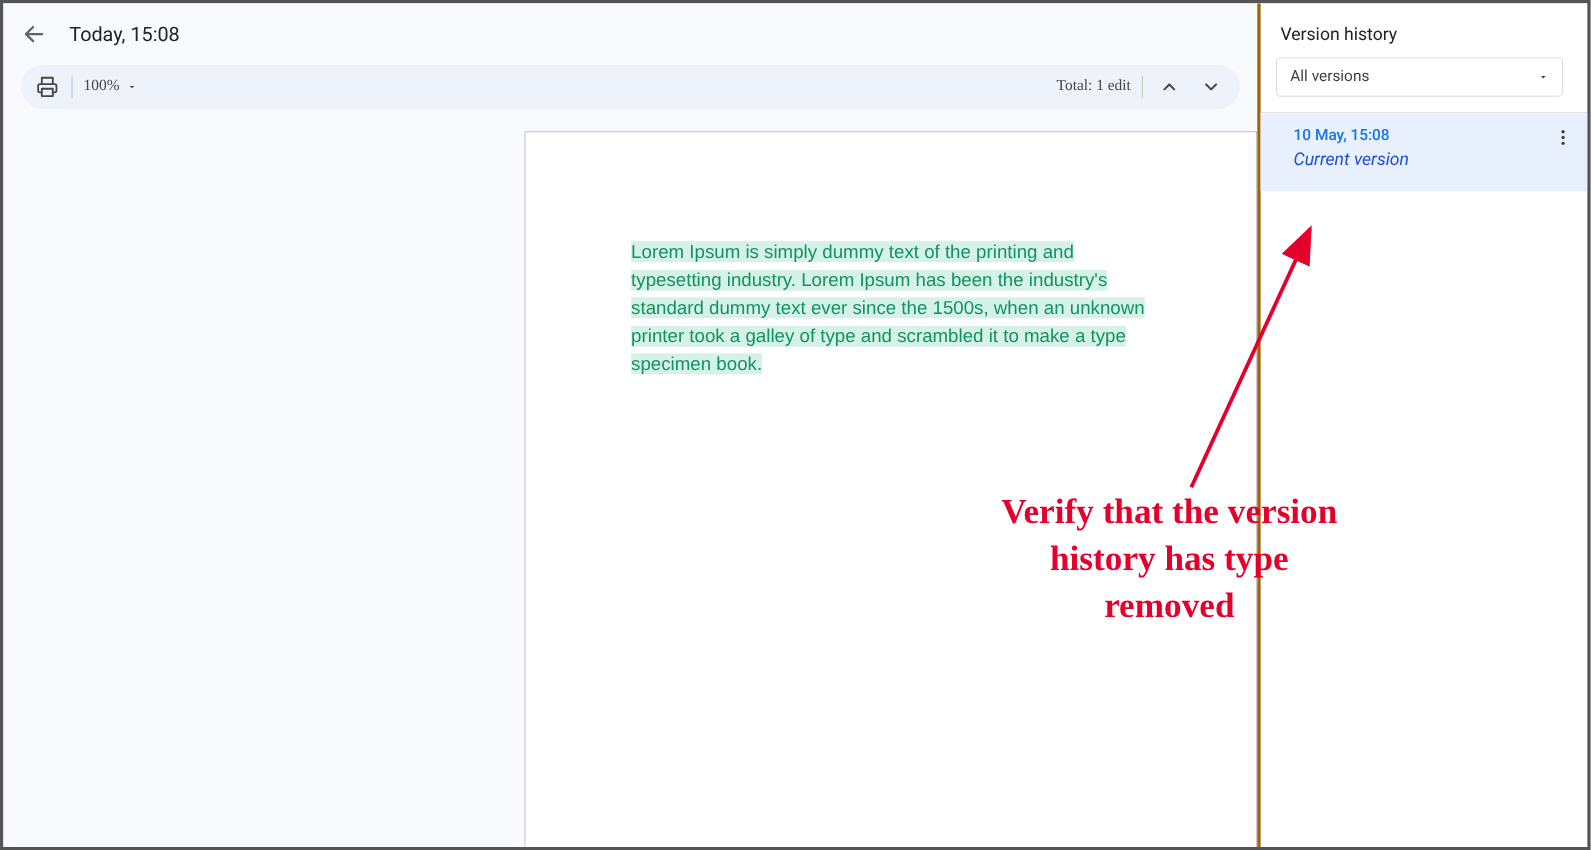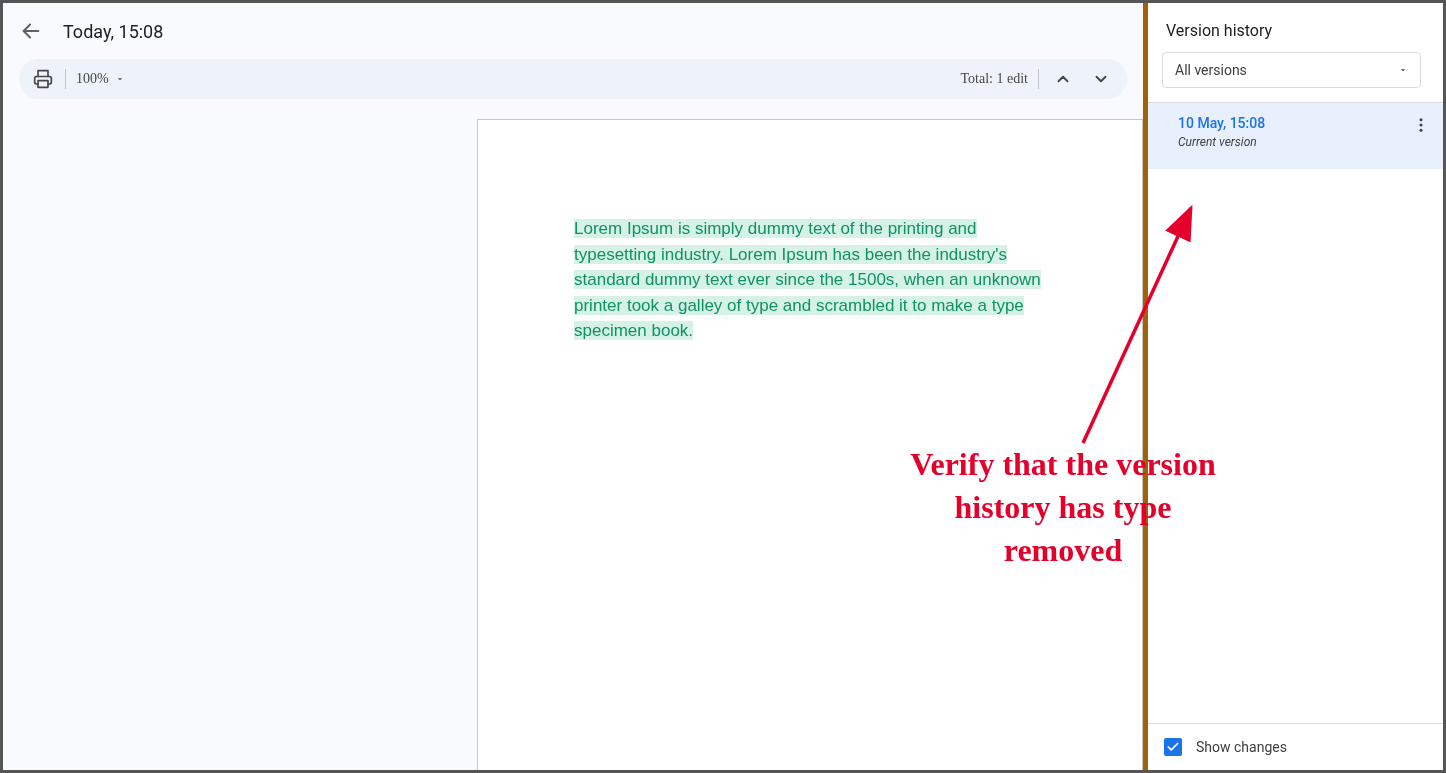--- a/index.html
+++ b/index.html
@@ -21,21 +21,21 @@
   }
   .main {
     flex: 1;
     display: flex;
     flex-direction: column;
     background: #f8fafd;
     min-width: 0;
   }
   .sidebar {
     width: 300px;
-    border-left: 5px solid #a16207;
+    border-left: 3px solid #a16207;
     background: #fff;
     display: flex;
     flex-direction: column;
   }
   
   .header {
     display: flex;
     align-items: center;
     height: 56px;
     padding: 0 16px;
@@ -129,22 +129,22 @@
     background:#e8f0fe;
     padding: 12px 4px 20px 30px;
     position:relative;
   }
   .version-date {
     color:#1a73e8;
     font-size:14px;
     font-weight:500;
   }
   .version-sub {
-    color:#404040;
-    font-size:12px;
+    color:#1d4ed8;
+    font-size:16px;
     font-style:italic;
     margin-top:4px;
   }
   .more-btn {
     position:absolute;
     right:10px; top:10px;
     width:24px;height:24px;
     display:flex;align-items:center;justify-content:center;
     cursor:pointer;
     color:#3c4043;
@@ -251,28 +251,20 @@
       <div class="version-sub">Current version</div>
       <div class="more-btn">
         <svg width="18" height="18" viewBox="0 0 24 24" fill="currentColor">
             <circle cx="12" cy="5" r="2"></circle>
             <circle cx="12" cy="12" r="2"></circle>
             <circle cx="12" cy="19" r="2"></circle>
           </svg>
       </div>
     </div>
     <div class="side-flex"></div>
-    <div class="side-footer">
-      <div class="checkbox">
-        <svg width="14" height="14" viewBox="0 0 24 24" fill="none" stroke="currentColor" stroke-width="3" stroke-linecap="round" stroke-linejoin="round">
-            <polyline points="20 6 9 17 4 12"></polyline>
-          </svg>
-      </div>
-      <span>Show changes</span>
-    </div>
   </div>
 </div>
 
 <svg class="annotation" style="left:0;top:0;" width="1446" height="773">
   <defs>
     <marker id="arrowhead" markerWidth="10" markerHeight="8" refX="9" refY="4" orient="auto">
       <polygon points="0 0, 10 4, 0 8" fill="#e4002b"></polygon>
     </marker>
   </defs>
   <line x1="1080" y1="440" x2="1188" y2="205" stroke="#e4002b" stroke-width="3.5" marker-end="url(#arrowhead)"></line>

